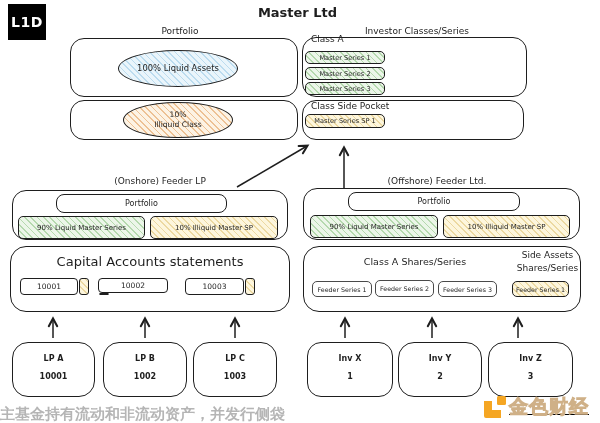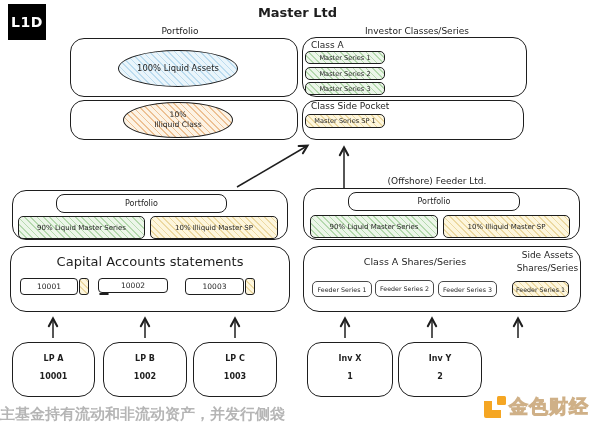--- a/index.html
+++ b/index.html
@@ -25,21 +25,21 @@
   .entity .no{margin-top:9px;}
   .acct{position:absolute;display:flex;height:17px;}
   .acct .main{border:1.2px solid #1e1e1e;border-radius:4px;background:#fff;flex:1;display:flex;align-items:center;
               justify-content:center;font-size:7.5px;color:#1e1e1e;box-sizing:border-box;}
   .acct .tab{width:10px;margin-left:1px;border:1.2px solid #1e1e1e;border-radius:3px;box-sizing:border-box;}
   #logo{position:absolute;left:8px;top:4px;width:38px;height:36px;background:#000;color:#fff;display:flex;
         align-items:center;justify-content:center;font-size:14px;font-weight:bold;letter-spacing:.5px;}
   #title{position:absolute;left:240px;top:5px;width:115px;text-align:center;font-size:13px;font-weight:600;color:#1e1e1e;}
   #arrows{position:absolute;left:0;top:0;width:600px;height:423px;pointer-events:none;}
   #caption{position:absolute;left:0;right:0;top:405px;text-align:left;font-size:15px;color:#b5b5b5;font-weight:bold;}
-  #wm{position:absolute;left:484px;top:394px;display:flex;align-items:center;}
+  #wm{position:absolute;left:484px;top:394px;display:flex;align-items:center;text-decoration:underline;}
   #wm-text{font-size:19px;font-weight:bold;margin-left:3px;color:rgba(247,166,35,0.10);
            -webkit-text-stroke:1px #cfb087;letter-spacing:1px;font-family:"DejaVu Sans",sans-serif;}
 </style>
 </head>
 <body>
 
 <div id="canvas">
 
   <div id="logo">L1D</div>
   <div id="title">Master Ltd</div>
@@ -48,29 +48,30 @@
   <div class="box" style="left:70px;top:38px;width:228px;height:59px;"></div>
   <div class="ellipse h-blue" style="left:118px;top:50px;width:120px;height:37px;">100% Liquid Assets</div>
   <div class="box" style="left:70px;top:100px;width:228px;height:40px;"></div>
   <div class="ellipse h-orange" style="left:123px;top:102px;width:110px;height:36px;font-size:7.6px;">
     <span>10%</span>
     <span>Illiquid Class</span>
   </div>
 
   <div class="lbl c" style="left:357px;top:26px;width:120px;">Investor Classes/Series</div>
   <div class="box" style="left:302px;top:37px;width:225px;height:60px;"></div>
-  <div class="lbl" style="left:311px;top:40px;text-align:center;">Class A</div>
+  <div class="lbl" style="left:311px;top:34px;text-align:center;">Class A</div>
   <div class="pill h-green" style="left:305px;top:51px;width:80px;height:13px;">Master Series 1</div>
   <div class="pill h-green" style="left:305px;top:67px;width:80px;height:13px;">Master Series 2</div>
   <div class="pill h-green" style="left:305px;top:82px;width:80px;height:13px;">Master Series 3</div>
 
   <div class="box" style="left:302px;top:100px;width:222px;height:40px;"></div>
   <div class="lbl" style="left:311px;top:101px;">Class Side Pocket</div>
   <div class="pill h-yellow" style="left:305px;top:114px;width:80px;height:14px;">Master Series SP 1</div>
 
+  <div class="lbl c" style="left:100px;top:176px;width:120px;">(Onshore) Feeder LP</div>
   <div class="box" style="left:12px;top:190px;width:276px;height:50px;"></div>
   <div class="innerbox" style="left:56px;top:194px;width:171px;height:19px;">Portfolio</div>
   <div class="pill h-green" style="left:18px;top:216px;width:127px;height:23px;font-size:7px;">90% Liquid Master Series</div>
   <div class="pill h-yellow" style="left:150px;top:216px;width:128px;height:23px;font-size:7px;">10% Illiquid Master SP</div>
 
   <div class="box" style="left:10px;top:246px;width:280px;height:66px;border-radius:16px;"></div>
   <div class="lbl c" style="left:10px;top:254px;width:280px;font-size:13px;">Capital Accounts statements</div>
   <div class="acct" style="left:20px;top:278px;width:69px;">
     <div class="main">10001</div>
     <div class="tab h-yellow"></div>
@@ -115,20 +116,24 @@
   <div class="pill h-yellow" style="left:512px;top:281px;width:57px;height:16px;font-size:6.3px;">Feeder Series 1</div>
 
   <div class="entity" style="left:307px;top:342px;width:86px;height:55px;border-radius:14px;">
     <span class="nm">Inv X</span>
     <span class="no">1</span>
   </div>
   <div class="entity" style="left:398px;top:342px;width:84px;height:55px;">
     <span class="nm">Inv Y</span>
     <span class="no">2</span>
   </div>
+  <div class="entity" style="left:488px;top:342px;width:85px;height:55px;">
+    <span class="nm">Inv Z</span>
+    <span class="no">3</span>
+  </div>
 
   <svg id="arrows" viewBox="0 0 600 423">
     <defs>
       <marker id="ah" viewBox="0 0 10 10" refX="7.5" refY="5" markerWidth="8" markerHeight="8" orient="auto-start-reverse">
         <path d="M1.5,1.5 L8,5 L1.5,8.5" fill="none" stroke="#1e1e1e" stroke-width="1.7" stroke-linecap="round"></path>
       </marker>
     </defs>
     <line x1="53" y1="338" x2="53" y2="319" stroke="#1e1e1e" stroke-width="1.5" marker-end="url(#ah)"></line>
     <line x1="145" y1="338" x2="145" y2="319" stroke="#1e1e1e" stroke-width="1.5" marker-end="url(#ah)"></line>
     <line x1="235" y1="338" x2="235" y2="319" stroke="#1e1e1e" stroke-width="1.5" marker-end="url(#ah)"></line>

